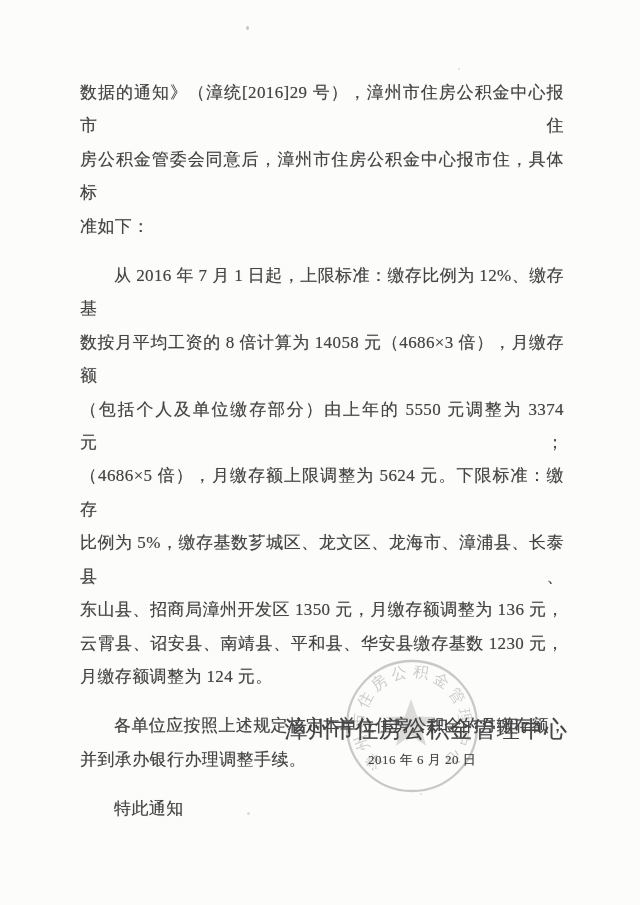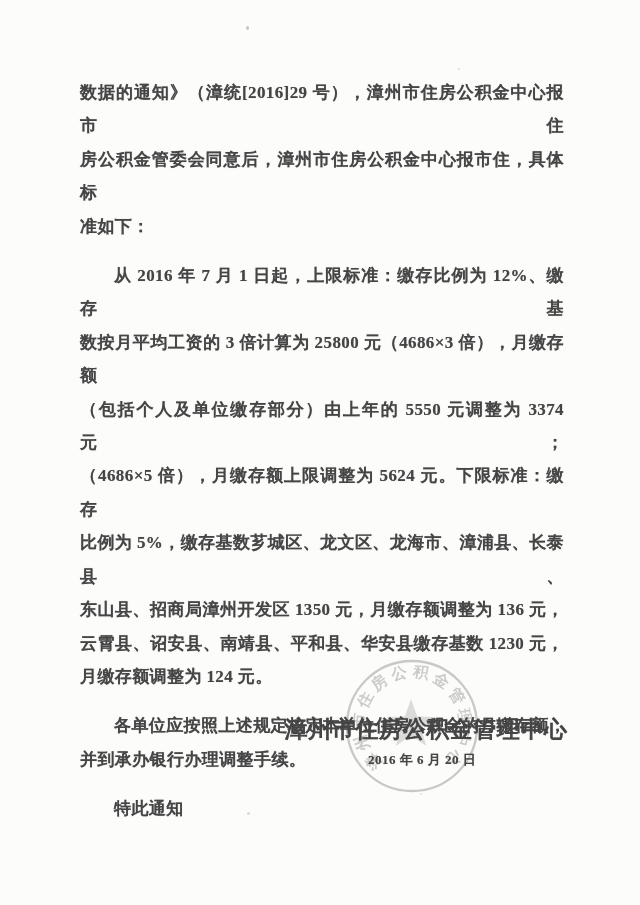--- a/index.html
+++ b/index.html
@@ -10,21 +10,20 @@
   *{margin:0;padding:0;box-sizing:border-box;}
   html,body{width:640px;height:905px;overflow:hidden;}
   body{
     background:var(--page_bg);
     font-family:"Liberation Serif","DejaVu Serif",serif;
   }
   .page{
     position:relative;
     width:640px;height:905px;
     background:var(--page_bg);
-    font-weight:bold;
   }
   
   .doc-body{
     position:absolute;
     left:80px;top:76px;width:484px;
     font-size:17px;
     line-height:33.4px;
     color:var(--ink);
     letter-spacing:0.4px;
     text-shadow:0 0 0.7px rgba(70,70,70,.55);
@@ -91,21 +90,21 @@
         <textPath href="#sealArc" textLength="235">漳州市住房公积金管理中心</textPath>
       </text>
     </g>
   </svg>
 
   <div class="doc-body">
     <div class="doc-line fill">数据的通知》（漳统[2016]29 号），漳州市住房公积金中心报市住</div>
     <div class="doc-line fill">房公积金管委会同意后，漳州市住房公积金中心报市住，具体标</div>
     <div class="doc-line">准如下：</div>
     <div class="doc-line fill ind">从 2016 年 7 月 1 日起，上限标准：缴存比例为 12%、缴存基</div>
-    <div class="doc-line fill">数按月平均工资的 3 倍计算为 25800 元（4686×3 倍），月缴存额</div>
+    <div class="doc-line fill">数按月平均工资的 8 倍计算为 14058 元（4686×3 倍），月缴存额</div>
     <div class="doc-line fill">（包括个人及单位缴存部分）由上年的 5550 元调整为 3374 元；</div>
     <div class="doc-line fill">（4686×5 倍），月缴存额上限调整为 5624 元。下限标准：缴存</div>
     <div class="doc-line fill">比例为 5%，缴存基数芗城区、龙文区、龙海市、漳浦县、长泰县、</div>
     <div class="doc-line fill">东山县、招商局漳州开发区 1350 元，月缴存额调整为 136 元，</div>
     <div class="doc-line fill">云霄县、诏安县、南靖县、平和县、华安县缴存基数 1230 元，</div>
     <div class="doc-line">月缴存额调整为 124 元。</div>
     <div class="doc-line ind">各单位应按照上述规定核定本单位住房公积金的月缴存额，</div>
     <div class="doc-line">并到承办银行办理调整手续。</div>
     <div class="doc-line ind">特此通知</div>
   </div>

